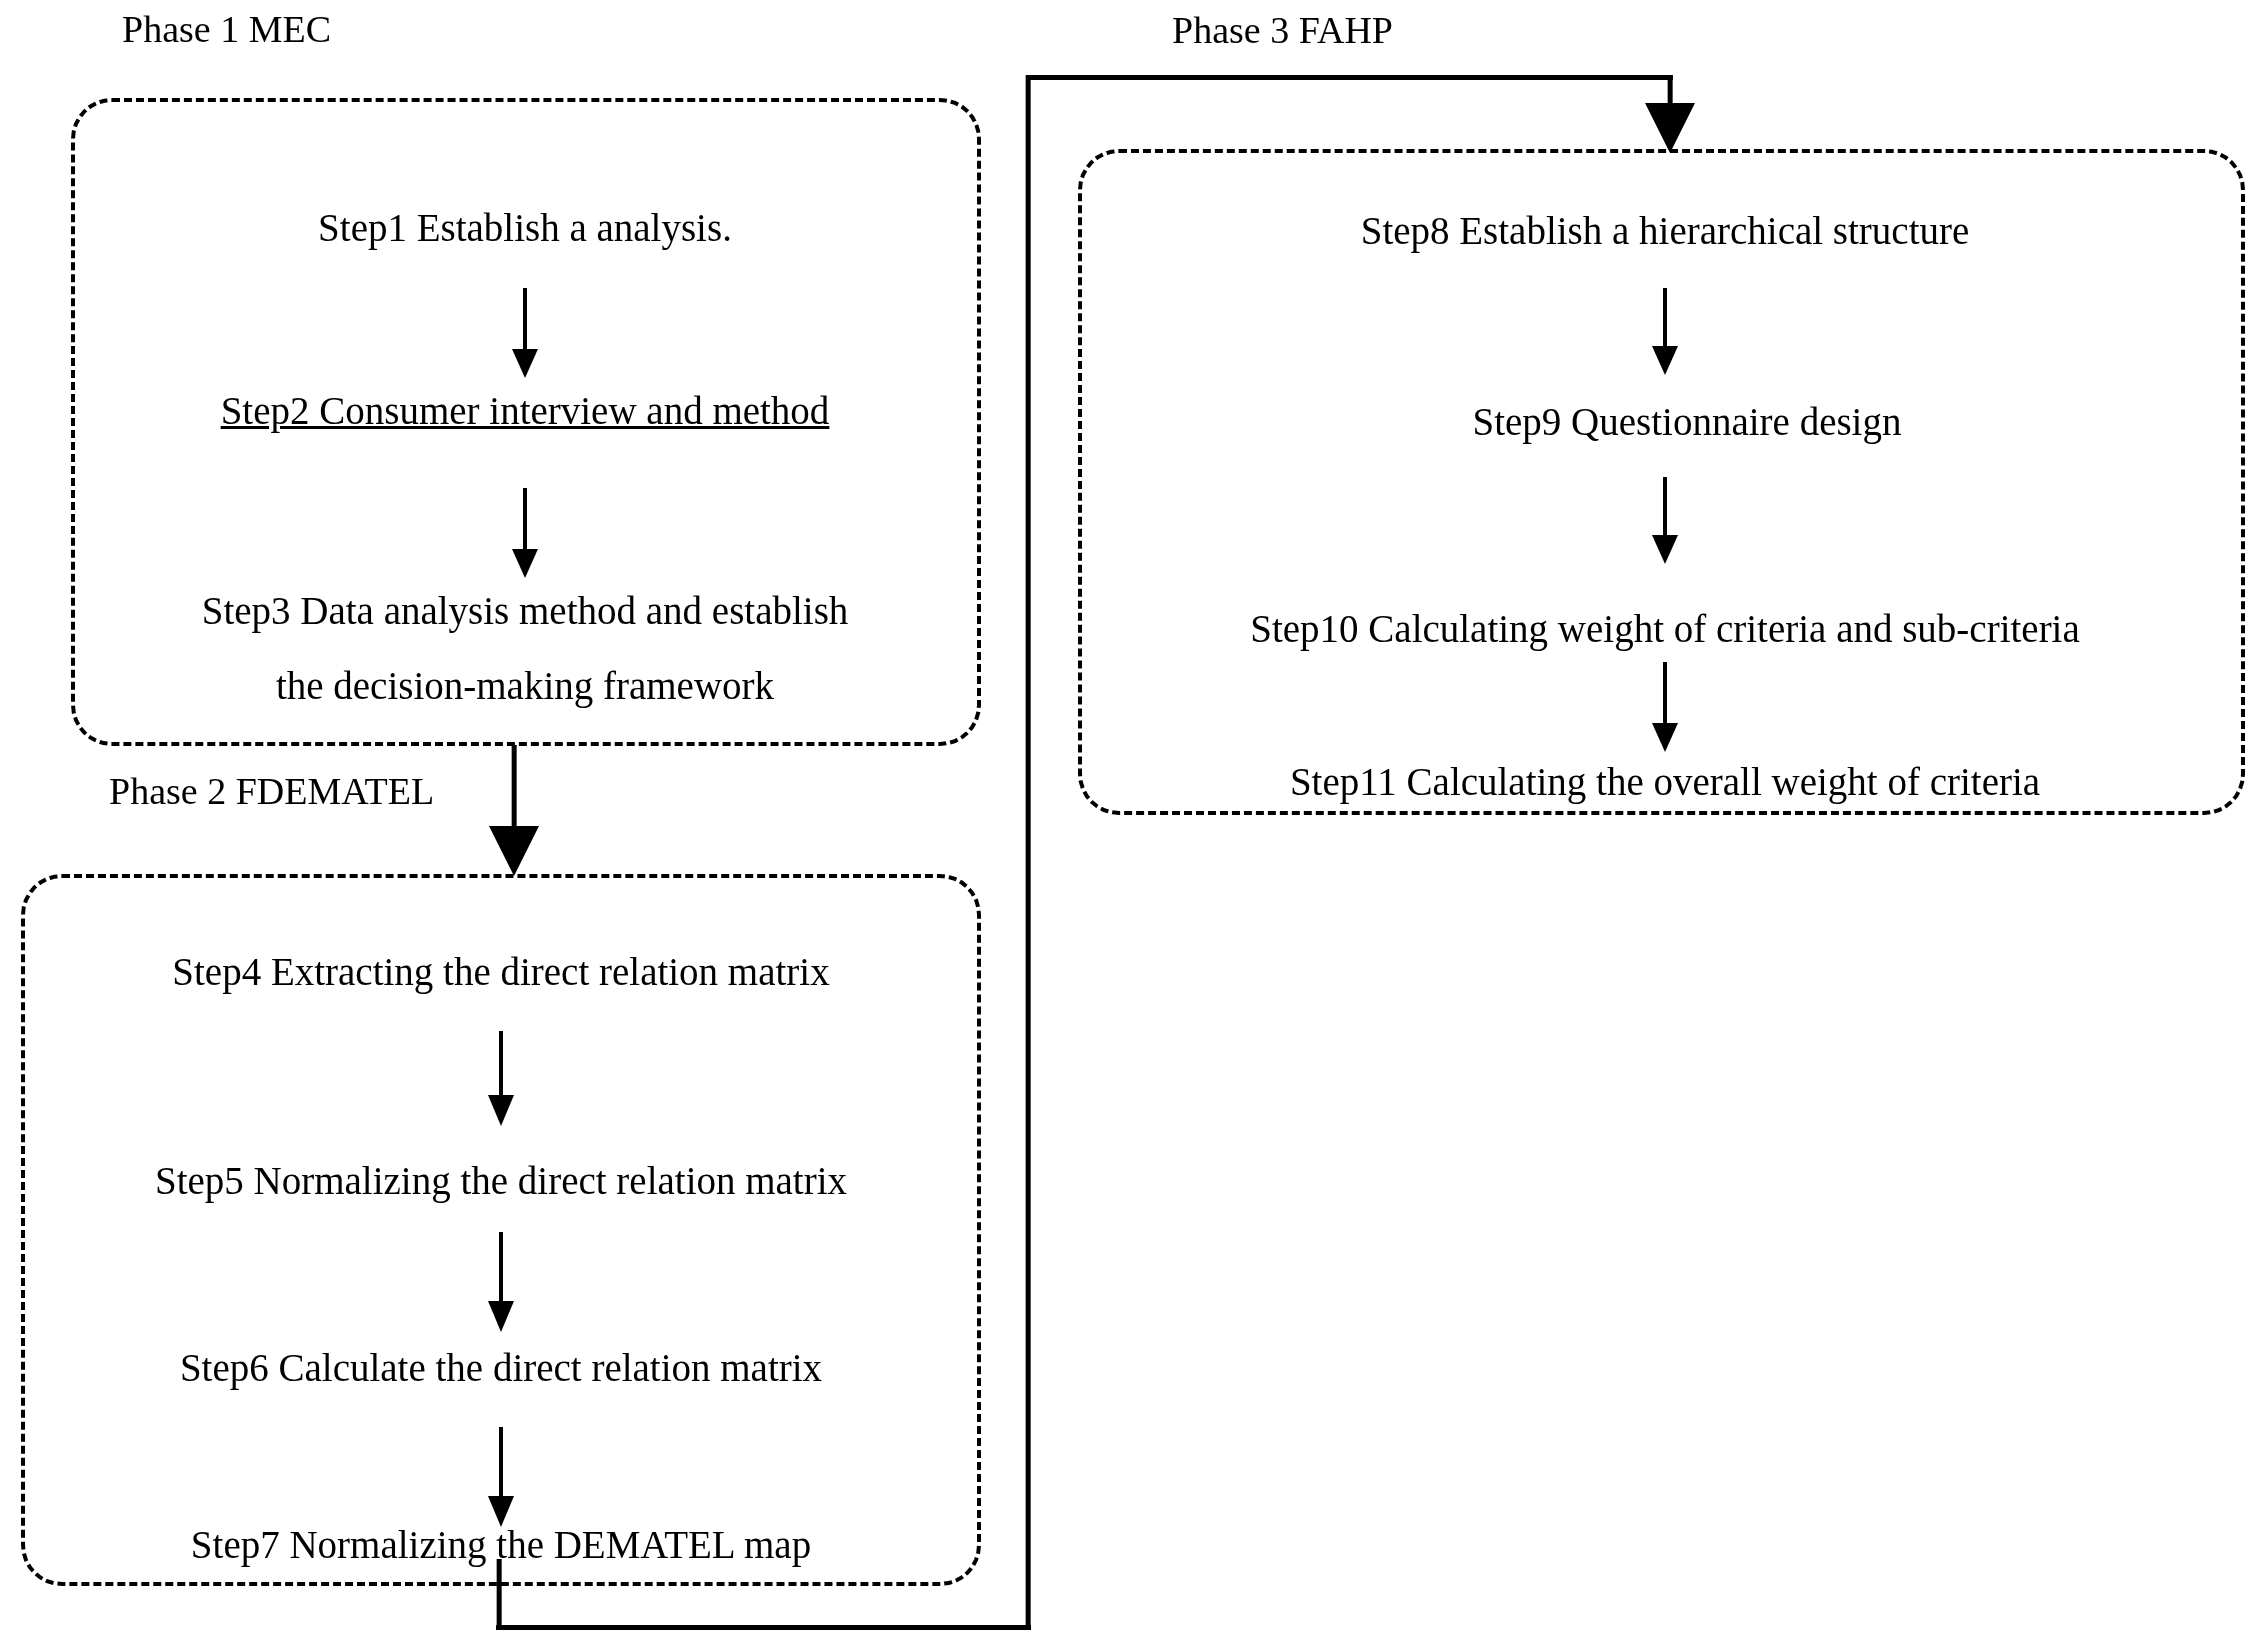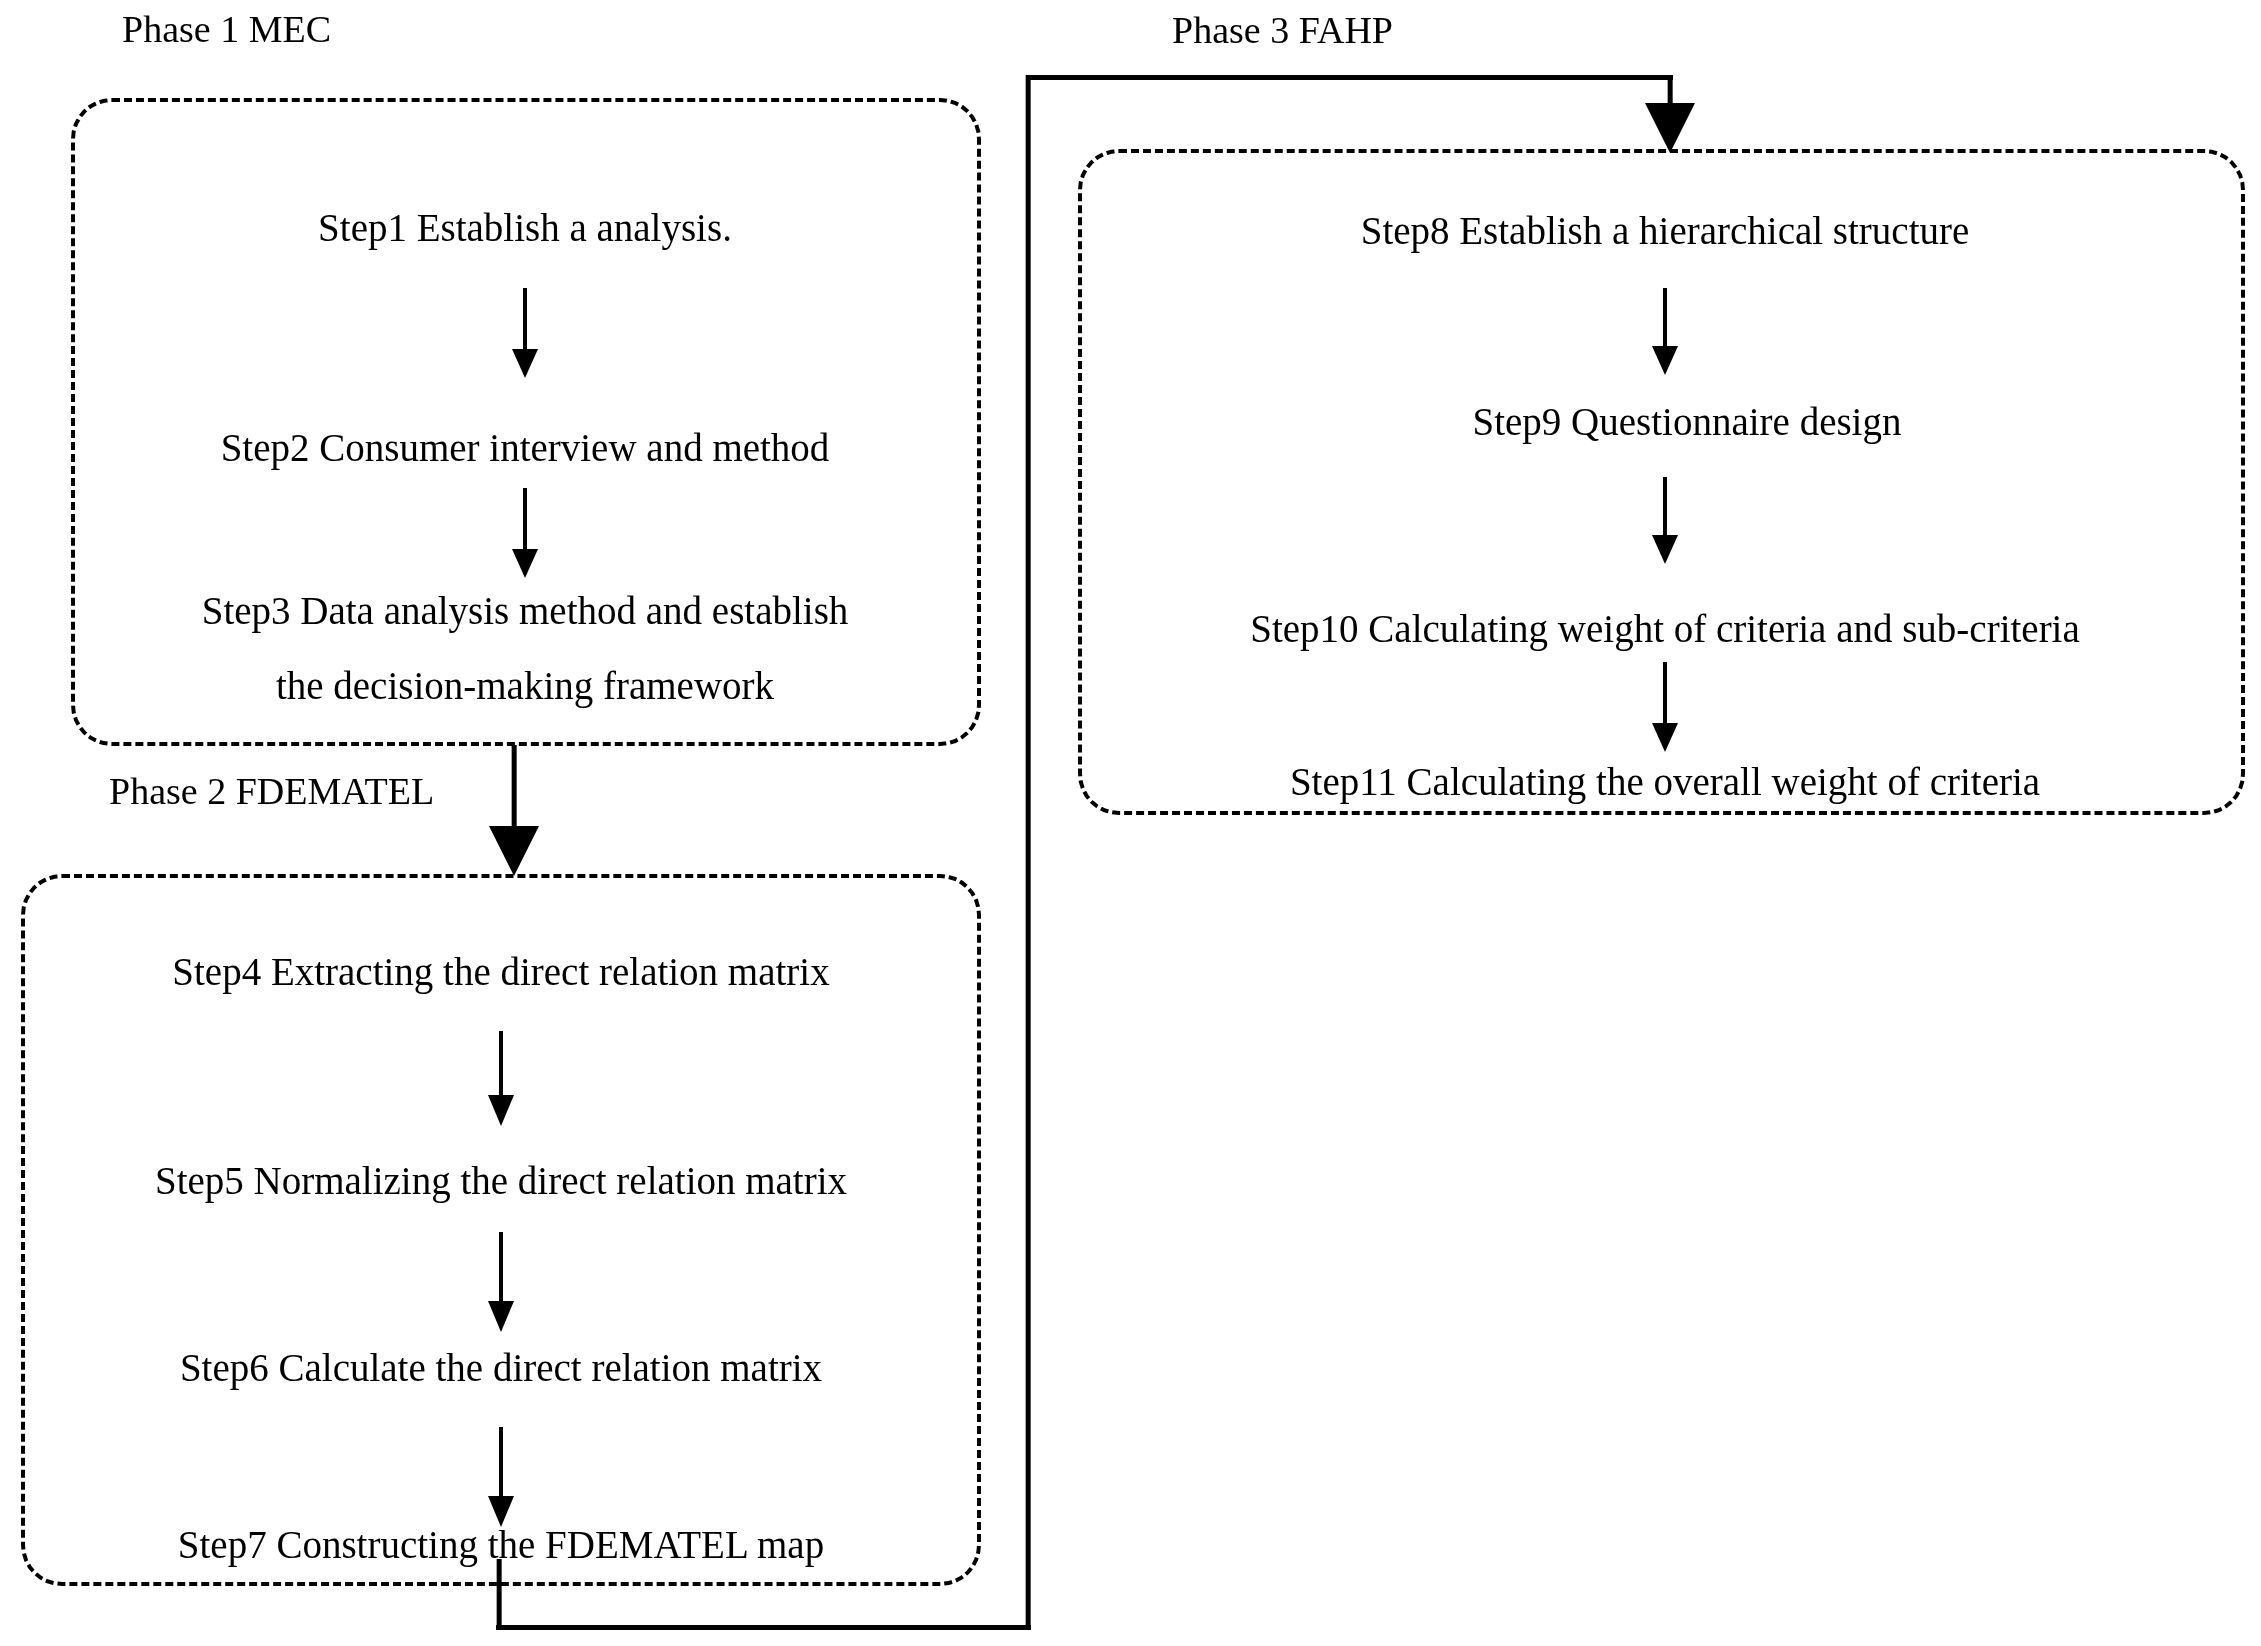--- a/index.html
+++ b/index.html
@@ -110,21 +110,21 @@
 
   <div class="phase-box" id="phase1-box"></div>
 
   <div class="step-text" style="left:525px; top:208px;">Step1 Establish a analysis.</div>
 
   <div class="arrow-v" style="left:525px; top:288px; width:26px; height:90px;">
     <div class="stem" style="height:63px;"></div>
     <div class="head" style="border-top-width:29.5px;"></div>
   </div>
 
-  <div class="step-text" style="left:525px; top:428px;">Step2 Consumer interview and method</div>
+  <div class="step-text" style="left:525px; top:391px;text-decoration:underline;">Step2 Consumer interview and method</div>
 
   <div class="arrow-v" style="left:525px; top:488px; width:26px; height:90px;">
     <div class="stem" style="height:63px;"></div>
     <div class="head" style="border-top-width:29.5px;"></div>
   </div>
 
   <div class="step-text" style="left:525px; top:591px;">Step3 Data analysis method and establish</div>
 
   <div class="step-text" style="left:525px; top:666px;">the decision-making framework</div>
 
@@ -149,21 +149,21 @@
     <div class="head" style="border-top-width:31px;"></div>
   </div>
 
   <div class="step-text" style="left:501px; top:1348px;">Step6 Calculate the direct relation matrix</div>
 
   <div class="arrow-v" style="left:501px; top:1427px; width:26px; height:100px;">
     <div class="stem" style="height:71px;"></div>
     <div class="head" style="border-top-width:31px;"></div>
   </div>
 
-  <div class="step-text" style="left:501px; top:1525px;">Step7 Constructing the FDEMATEL map</div>
+  <div class="step-text" style="left:501px; top:1525px;">Step7 Normalizing the DEMATEL map</div>
 
   <div class="seg-v" style="left:499px; top:1559px; height:71px;"></div>
 
   <div class="seg-h" style="left:496px; top:1625px; width:535px;"></div>
 
   <div class="seg-v" style="left:1028px; top:75px; height:1553px;"></div>
 
   <div class="seg-h" style="left:1026px; top:75px; width:647px;"></div>
 
   <div class="seg-v" style="left:1670px; top:75px; height:58px;"></div>

